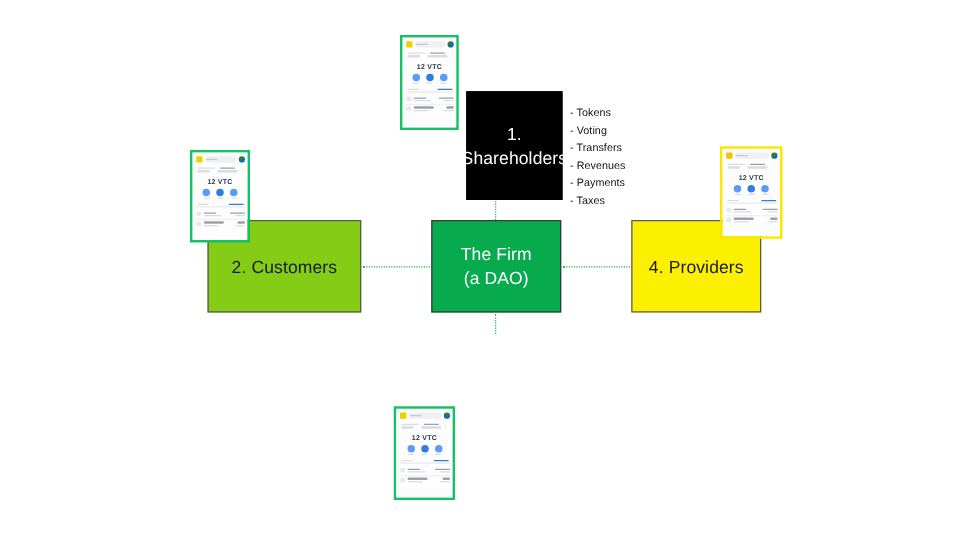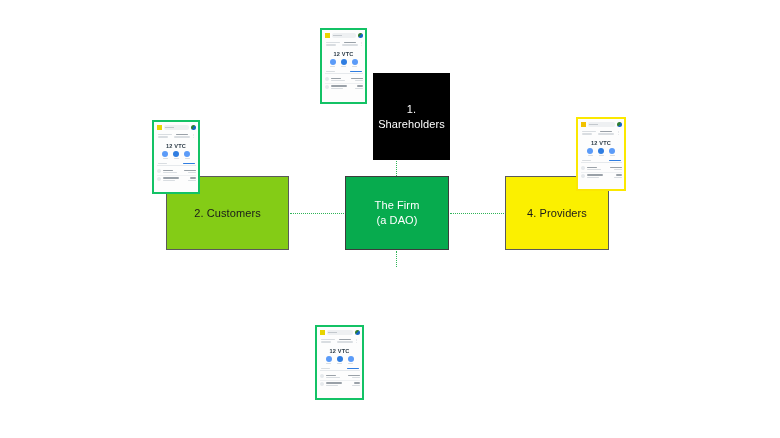--- a/index.html
+++ b/index.html
@@ -23,21 +23,21 @@
   }
 
   
   .box{
     position:absolute;
     box-sizing:border-box;
     display:flex;
     align-items:center;
     justify-content:center;
     text-align:center;
-    font-size:11px;
+    font-size:14px;
     line-height:1.35;
     letter-spacing:.1px;
   }
   .box.black{background:#000000;color:#ffffff;border:1px solid #000000;}
   .box.green{background:#07ab4e;color:#ffffff;border:1px solid #3c3c3c;}
   .box.grey{background:#84cc16;color:#1a1a1a;border:1.4px solid #5a5a5a;}
   .box.yellow{background:#fbf000;color:#1a1a1a;border:1.4px solid #5a5a5a;text-align:right;}
 
   #box-shareholders{left:373px;top:73px;width:77px;height:87px;}
   #box-firm{left:345px;top:176px;width:104px;height:74px;}
@@ -156,20 +156,28 @@
       <span>The Firm</span><br>
       <span>(a DAO)</span>
     </span>
   </div>
 
 
   <div id="box-providers" class="box yellow">
     <span>4. Providers</span>
   </div>
 
+  <div id="bullets">
+    <div>- Tokens</div>
+    <div>- Voting</div>
+    <div>- Transfers</div>
+    <div>- Revenues</div>
+    <div>- Payments</div>
+    <div>- Taxes</div>
+  </div>
 
   <div id="phone-top" class="phone">
     <div class="ph-inner">
       <div class="ph-head">
         <span class="ph-logo"></span>
         <span class="ph-search">
             <i></i>
           </span>
         <span class="ph-avatar"></span>
       </div>

